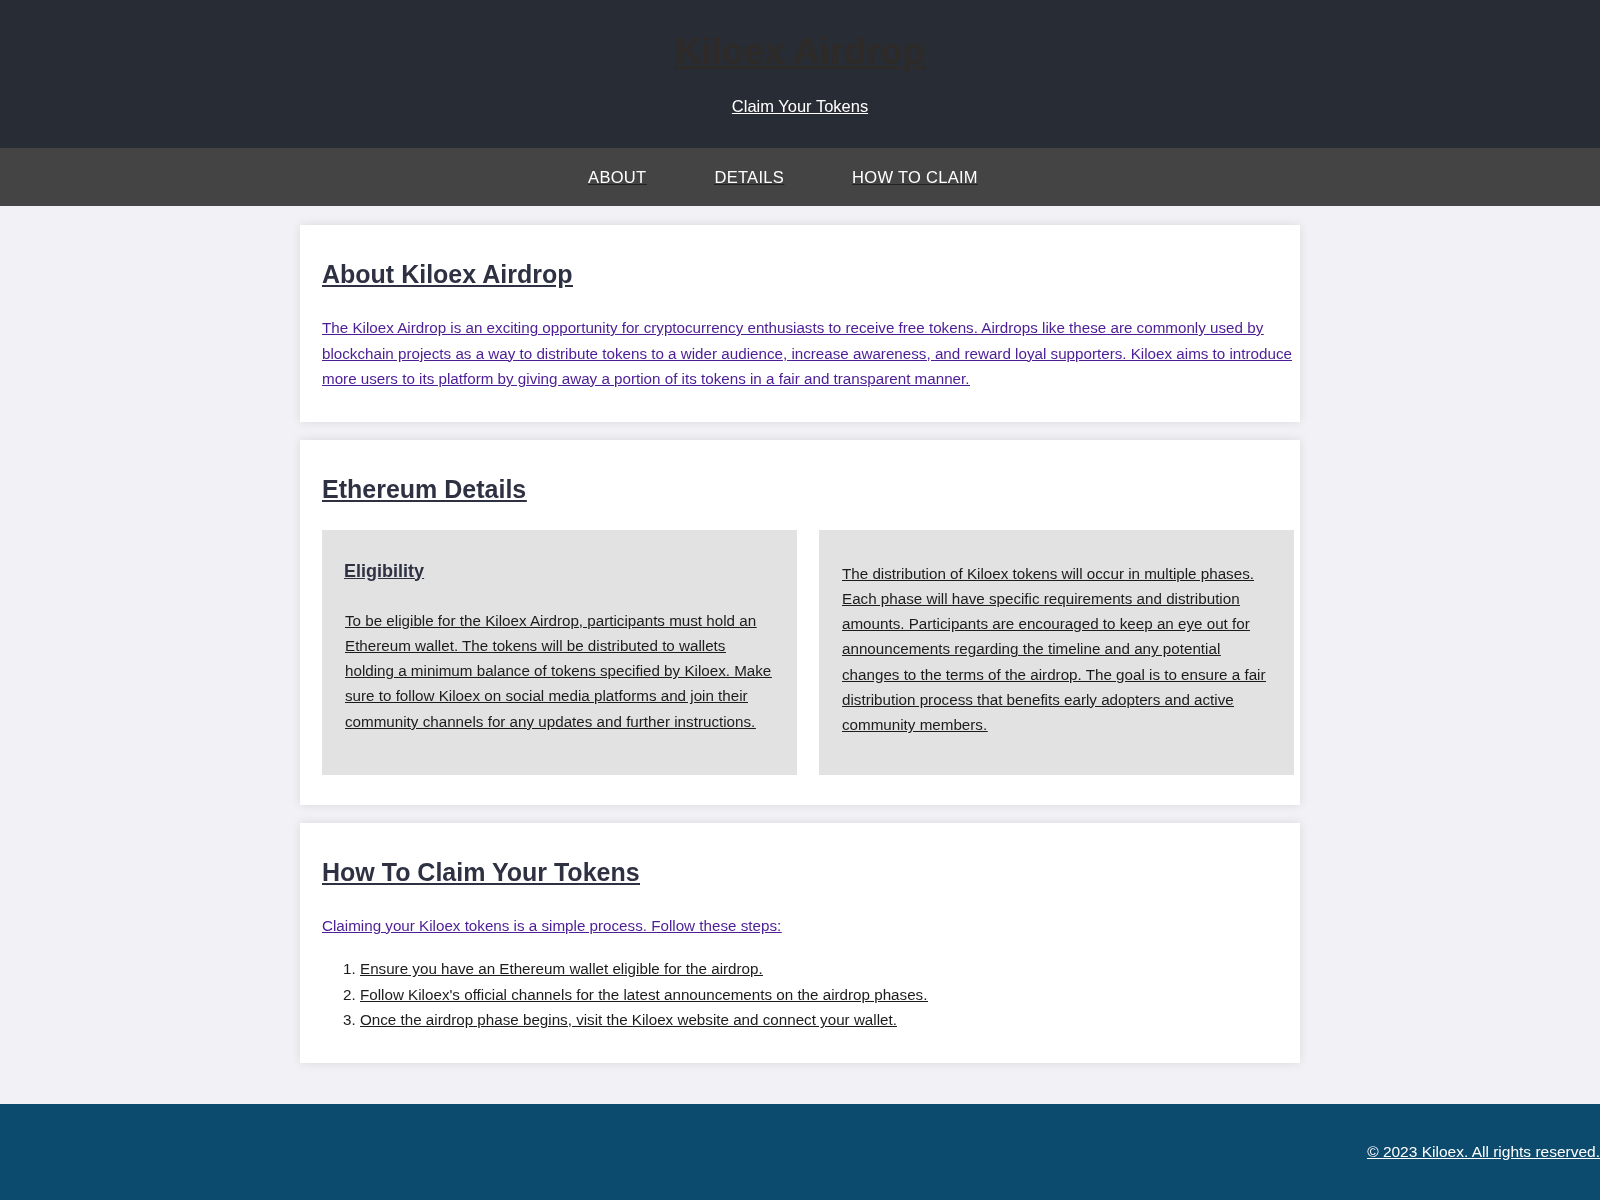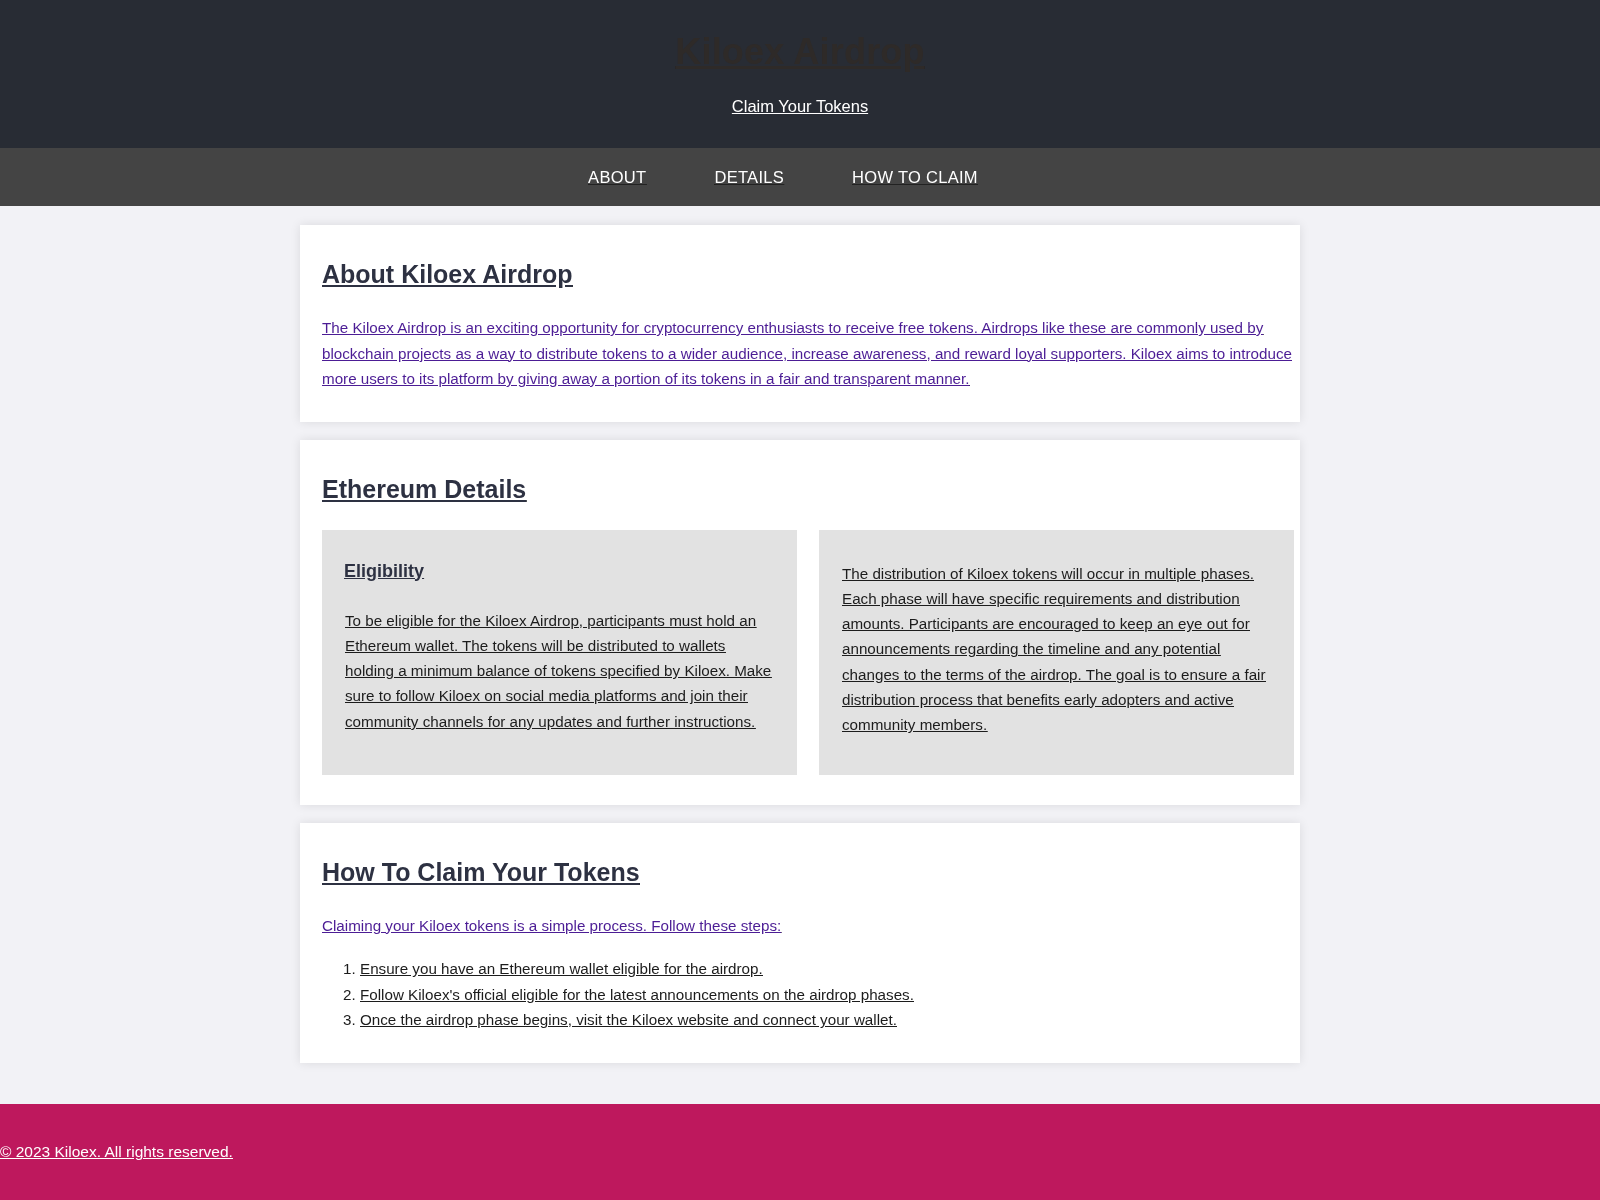--- a/index.html
+++ b/index.html
@@ -120,25 +120,25 @@
   }
   .claim-list li { margin-bottom: 0; }
 
   
   .site-footer {
     position: fixed;
     left: 0;
     bottom: 0;
     width: 1600px;
     height: 96px;
-    background: #be185d;
+    background: #0c4a6e;
     color: #ffffff;
     display: flex;
     align-items: center;
-    justify-content: flex-start;
+    justify-content: flex-end;
   }
   .footer-text {
     font-size: 15.5px;
     line-height: 20px;
   }
 </style>
 </head>
 <body>
 
 <header class="site-header">
@@ -170,21 +170,21 @@
         <p>The distribution of Kiloex tokens will occur in multiple phases. Each phase will have specific requirements and distribution amounts. Participants are encouraged to keep an eye out for announcements regarding the timeline and any potential changes to the terms of the airdrop. The goal is to ensure a fair distribution process that benefits early adopters and active community members.</p>
       </div>
     </div>
   </section>
 
   <section class="card" id="claim">
     <h2>How To Claim Your Tokens</h2>
     <p class="claim-intro">Claiming your Kiloex tokens is a simple process. Follow these steps:</p>
     <ol class="claim-list">
       <li>Ensure you have an Ethereum wallet eligible for the airdrop.</li>
-      <li>Follow Kiloex's official eligible for the latest announcements on the airdrop phases.</li>
+      <li>Follow Kiloex's official channels for the latest announcements on the airdrop phases.</li>
       <li>Once the airdrop phase begins, visit the Kiloex website and connect your wallet.</li>
     </ol>
   </section>
 
 </main>
 
 <footer class="site-footer">
   <span class="footer-text">© 2023 Kiloex. All rights reserved.</span>
 </footer>
 

